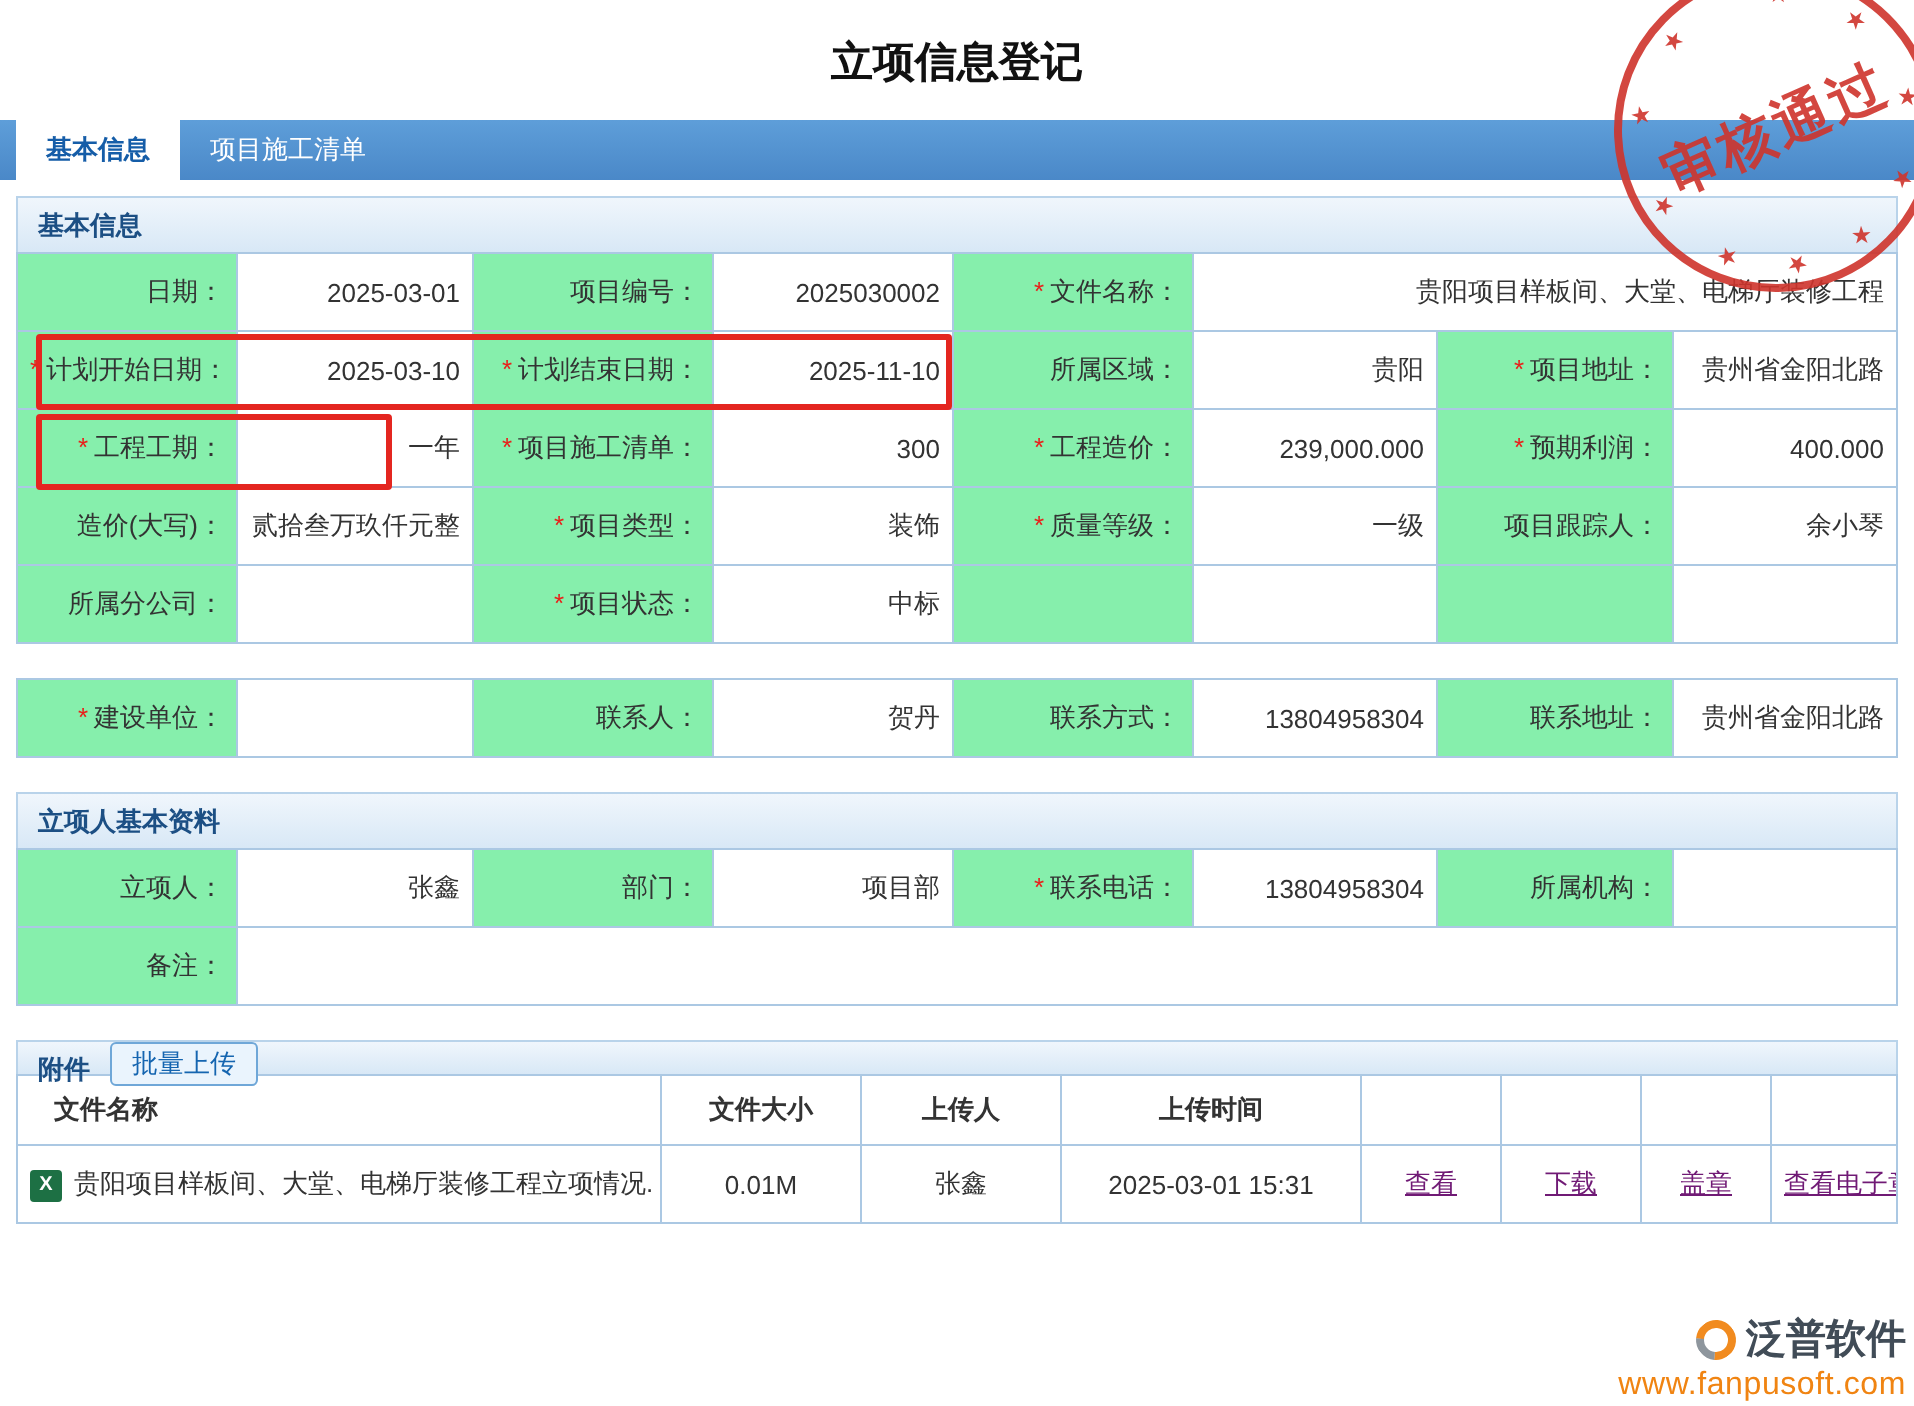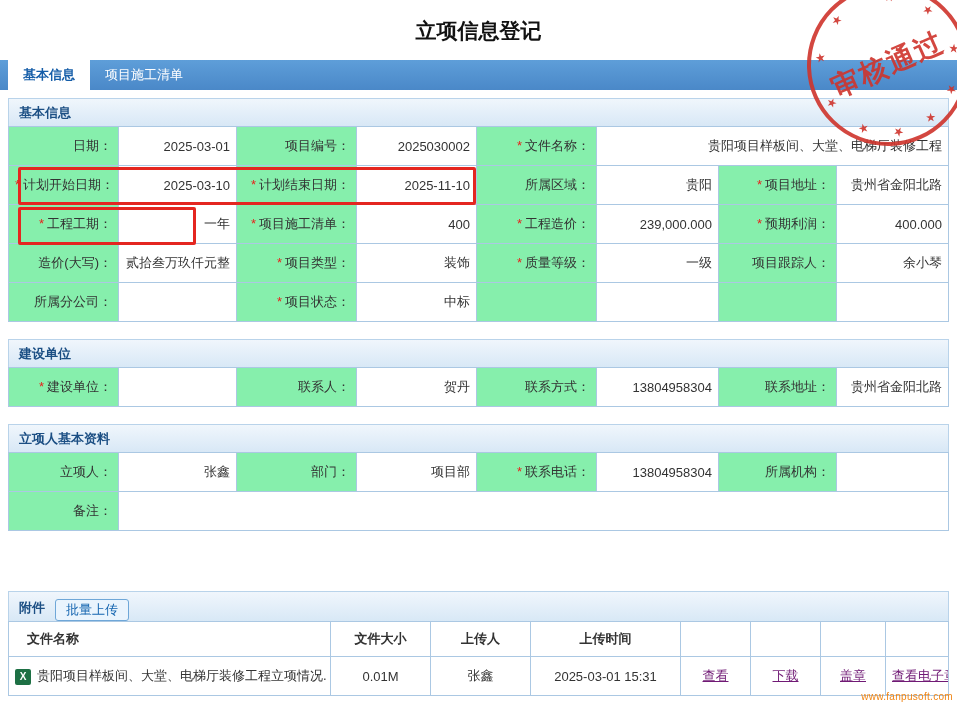--- a/index.html
+++ b/index.html
@@ -23,21 +23,21 @@
 
   table.grid { width: 100%; border-collapse: collapse; table-layout: fixed; background: #fff; }
   table.grid td { border: 1px solid #abc8e3; height: 39px; padding: 0 6px; overflow: hidden; white-space: nowrap; }
   td.lbl { text-align: right; background: #86efac; padding: 0 4px 0 2px; }
   td.val { text-align: right; }
   .star { color: #e8211b; margin-right: 3px; }
 
   .table-wrap { position: relative; }
   .hl-box { position: absolute; border: 3px solid #e42620; border-radius: 2px; pointer-events: none; z-index: 5; }
 
-  .attach-bar { display: flex; align-items: flex-end; gap: 10px; height: 30px; margin-top: 43px; }
+  .attach-bar { display: flex; align-items: flex-start; gap: 10px; height: 17px; }
   .btn-upload { display: inline-block; background: #eaf4fd; border: 1px solid #6fa7d8; color: #1565b0;
     border-radius: 3px; padding: 2px 10px; font-weight: normal; line-height: 16px; cursor: pointer; }
 
   table.attach tr.head td { font-weight: bold; height: 35px; text-align: center; }
   td.file-name-h { text-align: left !important; padding-left: 18px !important; margin-left: 41px; }
   td.file-name { text-align: left; }
   .excel-icon { display: inline-block; width: 16px; height: 16px; background: #1d7044; color: #fff;
     font-size: 10px; font-weight: bold; line-height: 16px; text-align: center; border-radius: 2px;
     margin-right: 6px; vertical-align: middle; }
   .excel-icon::before { content: "X"; }
@@ -52,21 +52,21 @@
     justify-content: center; font-size: 28px; font-weight: bold; color: #cf342c; letter-spacing: 2px; white-space: nowrap; }
   .star-dot { position: absolute; top: 0; left: 0; right: 0; bottom: 0; text-align: center; font-size: 12px; color: #cf342c; }
   .star-dot::before { content: "★"; position: relative; top: 6px; }
 
   
   .brand { position: absolute; right: 4px; bottom: 1px; z-index: 40; text-align: center; }
   .brand-row { display: flex; align-items: center; justify-content: flex-end; gap: 5px; }
   .brand-logo { width: 20px; height: 20px; border-radius: 50%; border: 4px solid #f18b1f;
     border-left-color: #8e969d; transform: rotate(-40deg); }
   .brand-name { font-size: 20px; font-weight: bold; color: #414c57; }
-  .brand-url { font-size: 10px; color: #f08412; margin-top: 1px; letter-spacing: .3px; }
+  .brand-url { font-size: 16px; color: #f08412; margin-top: 1px; letter-spacing: .3px; }
 </style>
 </head>
 <body>
 
 <div class="page-title">立项信息登记</div>
 
 <div class="tabbar">
   <div class="tab active">基本信息</div>
   <div class="tab">项目施工清单</div>
 </div>
@@ -104,21 +104,21 @@
         <td class="val">2025-11-10</td>
         <td class="lbl"><span class="star"></span><span>所属区域：</span></td>
         <td class="val">贵阳</td>
         <td class="lbl"><span class="star">*</span><span>项目地址：</span></td>
         <td class="val">贵州省金阳北路</td>
       </tr>
       <tr>
         <td class="lbl"><span class="star">*</span><span>工程工期：</span></td>
         <td class="val">一年</td>
         <td class="lbl"><span class="star">*</span><span>项目施工清单：</span></td>
-        <td class="val">400</td>
+        <td class="val">300</td>
         <td class="lbl"><span class="star">*</span><span>工程造价：</span></td>
         <td class="val">239,000.000</td>
         <td class="lbl"><span class="star">*</span><span>预期利润：</span></td>
         <td class="val">400.000</td>
       </tr>
       <tr>
         <td class="lbl"><span class="star"></span><span>造价(大写)：</span></td>
         <td class="val">贰拾叁万玖仟元整</td>
         <td class="lbl"><span class="star">*</span><span>项目类型：</span></td>
         <td class="val">装饰</td>
@@ -136,21 +136,20 @@
         <td class="val"></td>
         <td class="lbl"></td>
         <td class="val"></td>
       </tr>
     </tbody>
       </table>
   </div>
 
   <div class="gap"></div>
 
-  <div class="section-bar">建设单位</div>
   <table class="grid">
     <colgroup>
       <col style="width:110px">
         <col style="width:118px">
         <col style="width:120px">
         <col style="width:120px">
       <col style="width:120px">
         <col style="width:122px">
         <col style="width:118px">
         <col>
@@ -255,14 +254,18 @@
   <span class="star-dot" style="transform:rotate(-25deg)"></span>
   <span class="star-dot" style="transform:rotate(25deg)"></span>
   <span class="star-dot" style="transform:rotate(60deg)"></span>
   <span class="star-dot" style="transform:rotate(100deg)"></span>
   <span class="star-dot" style="transform:rotate(135deg)"></span>
   <span class="star-dot" style="transform:rotate(165deg)"></span>
   <div class="stamp-text">审核通过</div>
 </div>
 
 <div class="brand">
+  <div class="brand-row">
+    <span class="brand-logo"></span>
+    <span class="brand-name">泛普软件</span>
+  </div>
   <div class="brand-url">www.fanpusoft.com</div>
 </div>
 
 </body></html>

